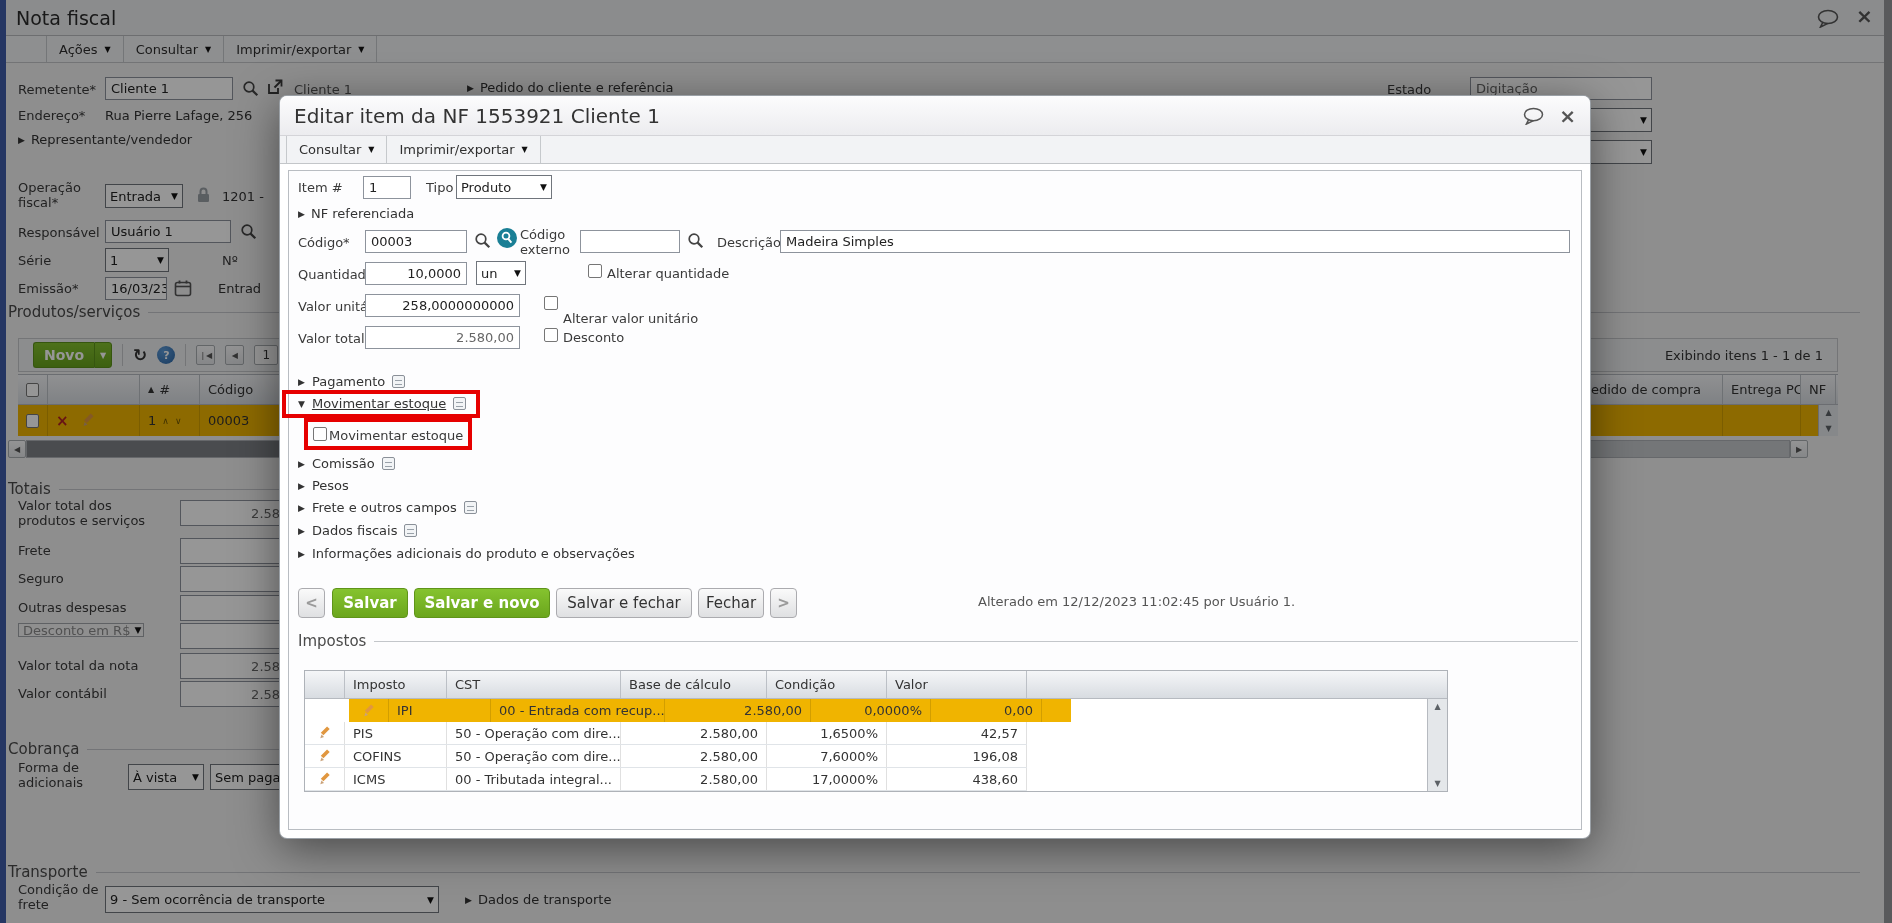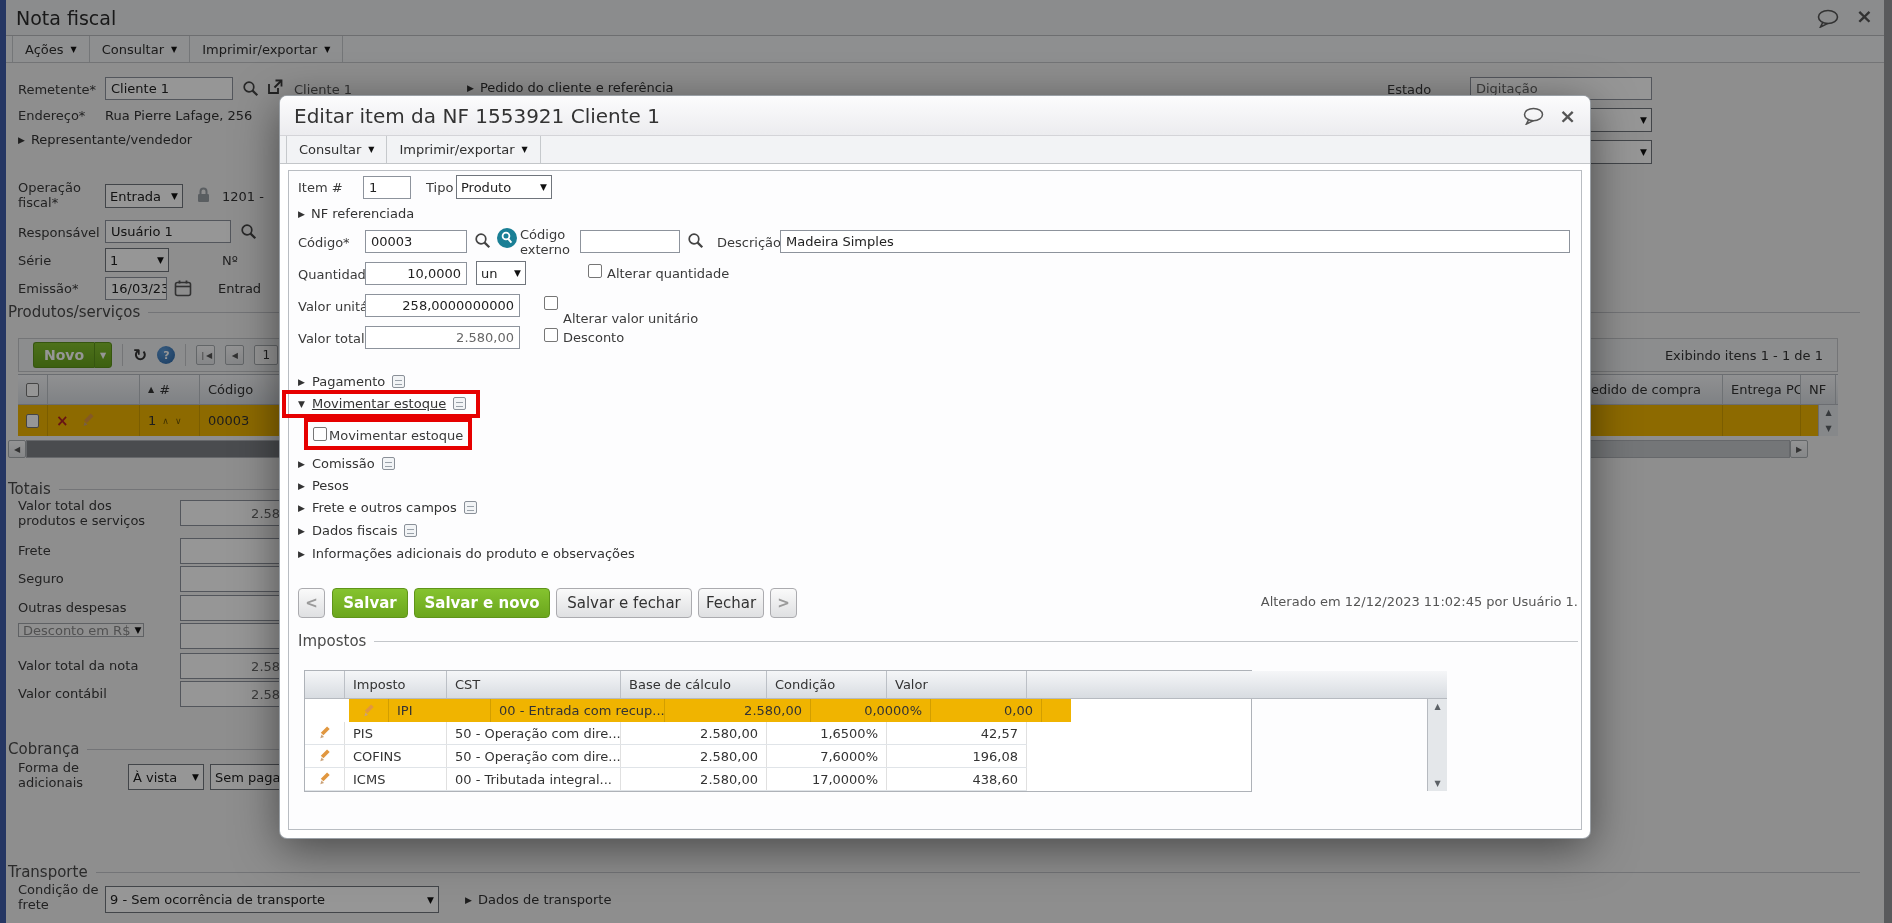--- a/index.html
+++ b/index.html
@@ -85,21 +85,21 @@
       <div class="abs" style="left:10px;top:7px;font-size:19px;color:#2b2b2b;">Nota fiscal</div>
       <span class="abs" style="left:1810px;top:9px;">
         <svg width="24" height="19" viewBox="0 0 24 19">
             <ellipse cx="12" cy="8" rx="9.5" ry="6.5" fill="none" stroke="#555" stroke-width="1.6"></ellipse>
             <path d="M7 13 L4.5 18 L12 14.4" fill="none" stroke="#555" stroke-width="1.6"></path>
           </svg>
       </span>
       <span class="abs xicon" style="left:1850px;top:6px;">×</span>
     </div>
 
-    <div class="abs menubar" style="left:6px;top:36px;width:1878px;height:27px;">
+    <div class="abs menubar" style="left:6px;top:36px;width:1878px;height:27px;padding-left:34px;">
       <div class="menuitem" style="margin-left:6px;">
         <span>Ações</span>
         <span class="menuarrow">▼</span>
       </div>
       <div class="menuitem">
         <span>Consultar</span>
         <span class="menuarrow">▼</span>
       </div>
       <div class="menuitem">
         <span>Imprimir/exportar</span>
@@ -495,28 +495,28 @@
     <div class="abs greybtn" style="left:276px;top:492px;width:136px;">
         <span>Salvar e fechar</span>
       </div>
     <div class="abs greybtn" style="left:418px;top:492px;width:66px;">
         <span>Fechar</span>
       </div>
     <div class="abs greybtn small" style="left:490px;top:492px;width:27px;">
         <span>&gt;</span>
       </div>
 
-    <div class="abs" style="left:698px;top:498px;width:600px;text-align:right;color:#555;font-size:13px;">Alterado em 12/12/2023 11:02:45 por Usuário 1.</div>
+    <div class="abs" style="left:698px;top:498px;width:600px;color:#555;font-size:13px;">Alterado em 12/12/2023 11:02:45 por Usuário 1.</div>
 
     <div class="abs legend-row" style="left:18px;top:536px;width:1280px;">
       <span class="leg">Impostos</span>
       <div class="line"></div>
     </div>
 
-    <div class="abs" style="left:24px;top:574px;width:948px;height:122px;border:1px solid #aeb2b8;background:#fff;">
+    <div class="abs" style="left:24px;top:574px;width:1144px;height:122px;border:1px solid #aeb2b8;background:#fff;">
       <div class="abs thead" style="left:0;top:0;width:1142px;height:28px;border-top:none;">
         <div class="thcell" style="left:0;width:40px;"></div>
         <div class="thcell" style="left:40px;width:102px;">
             <span>Imposto</span>
           </div>
         <div class="thcell" style="left:142px;width:174px;">
             <span>CST</span>
           </div>
         <div class="thcell" style="left:316px;width:146px;">
             <span>Base de cálculo</span>

